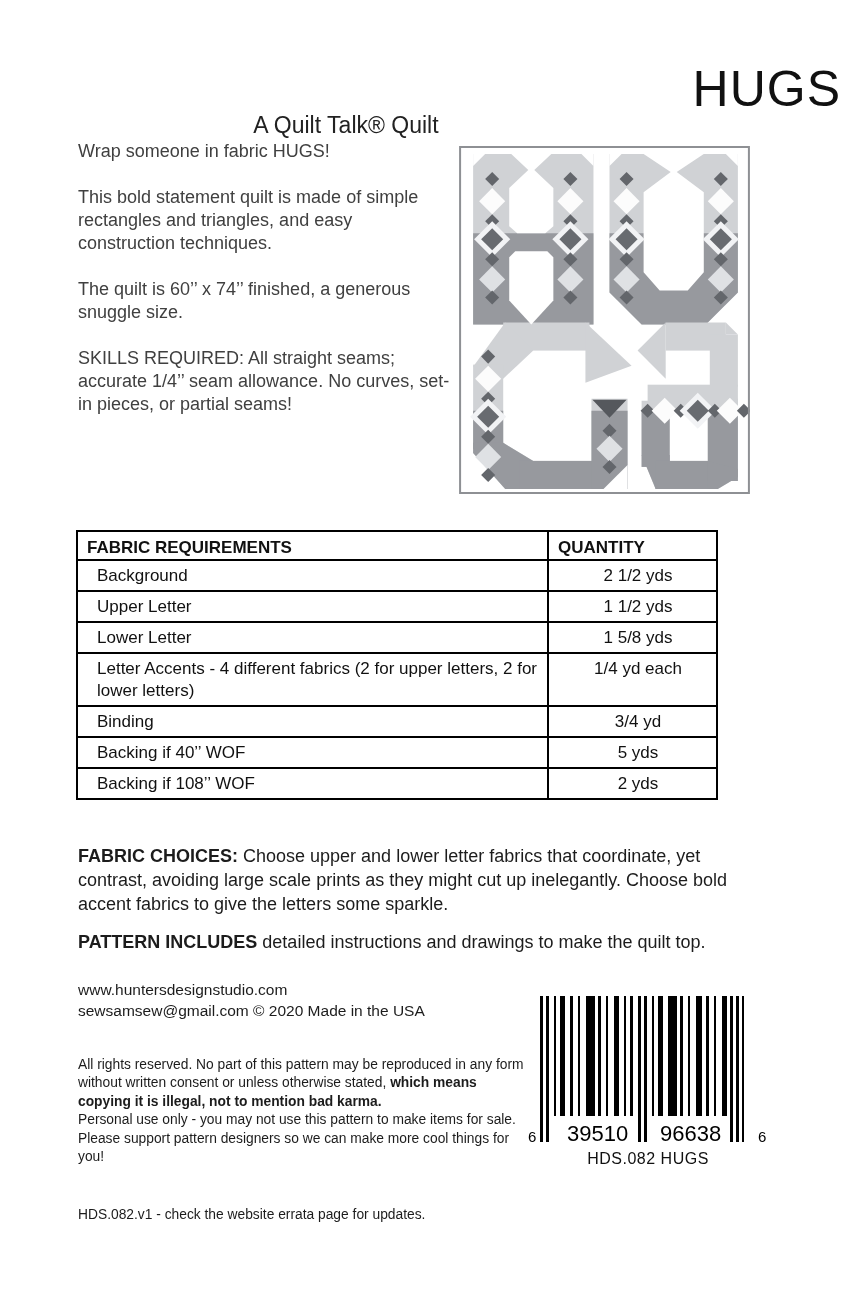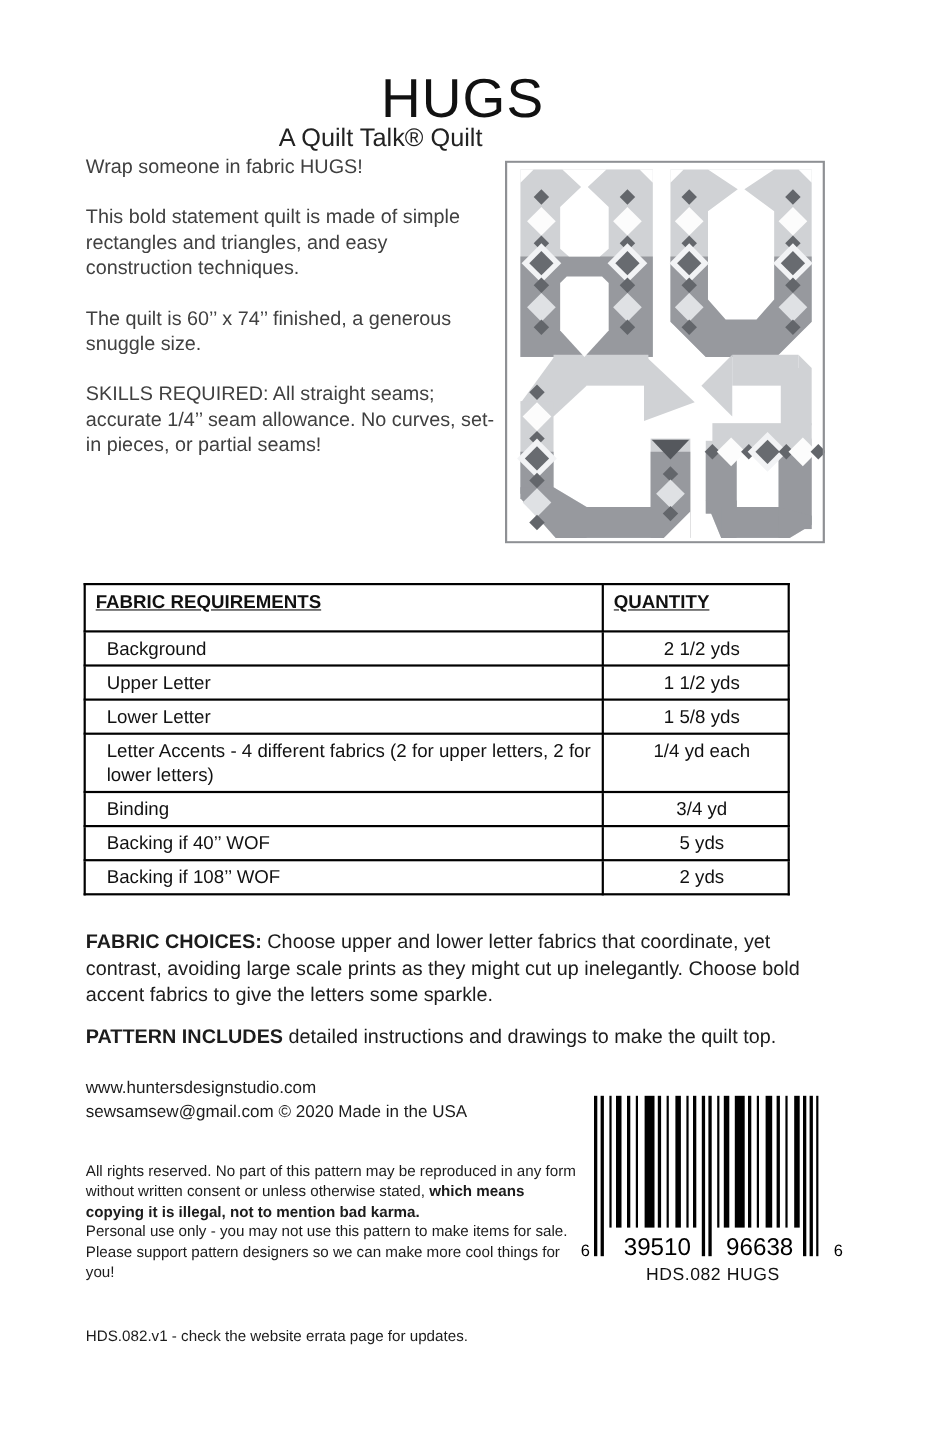--- a/index.html
+++ b/index.html
@@ -1,41 +1,41 @@
 <!DOCTYPE html>
 <html><head>
 <meta charset="utf-8">
 <style>
   html,body{margin:0;padding:0;background:#ffffff;}
   .page{
     position:relative;width:841px;height:1300px;background:#fff;
     font-family:"Liberation Sans",sans-serif;color:#1c1c1c;overflow:hidden;
   }
   .title{
-    position:absolute;left:0;top:60px;width:841px;text-align:center;
+    position:absolute;left:0;top:60px;width:841px;text-align:right;
     font-size:50px;font-weight:400;letter-spacing:1px;color:#111;
   }
   .subtitle{
     position:absolute;left:0;top:112px;width:692px;text-align:center;
     font-size:23px;color:#222;
   }
   .intro{
     position:absolute;left:78px;top:140px;width:372px;
     font-size:18px;line-height:23px;color:#404040;
   }
   .intro p{margin:0 0 23px 0;}
   .quilt{position:absolute;left:459px;top:146px;width:291px;height:348px;}
   table.fabric{
     position:absolute;left:76px;top:530px;width:642px;
     border-collapse:collapse;font-size:17px;color:#111;
   }
   table.fabric td,table.fabric th{
     border:2px solid #000;line-height:22px;vertical-align:top;
   }
-  table.fabric th{font-weight:700;text-align:left;padding:5px 8px 14px 9px;text-decoration:underline;}
+  table.fabric th{font-weight:700;text-align:left;padding:5px 8px 0 9px;}
   table.fabric th.qty{text-align:left;}
   table.fabric td{padding:4px 8px 3px 19px;}
   table.fabric td.qty{text-align:center;width:140px;}
   .choices{
     position:absolute;left:78px;top:844px;width:692px;
     font-size:18px;line-height:24px;
   }
   .includes{
     position:absolute;left:78px;top:930px;width:692px;
     font-size:18px;line-height:24px;

